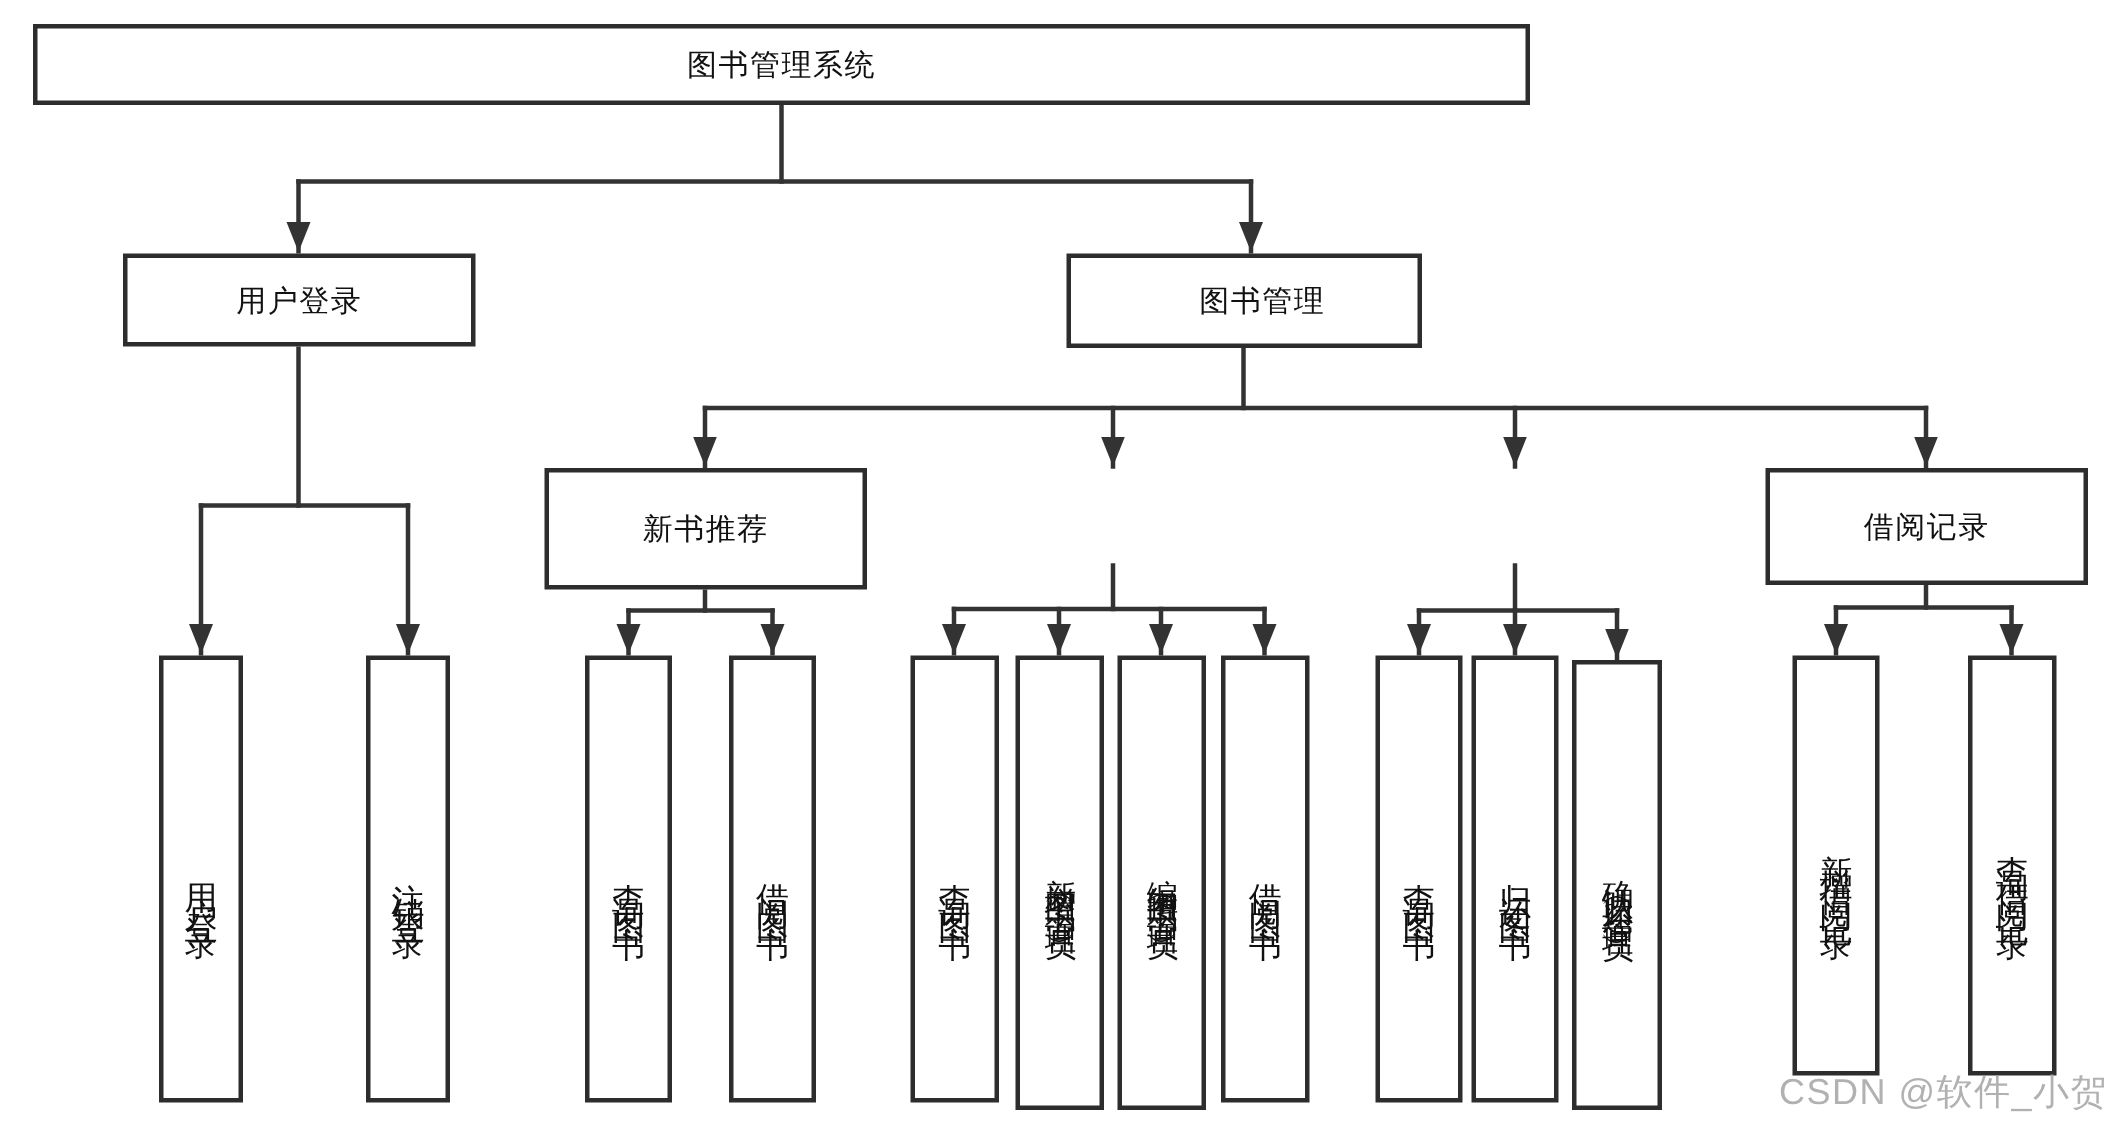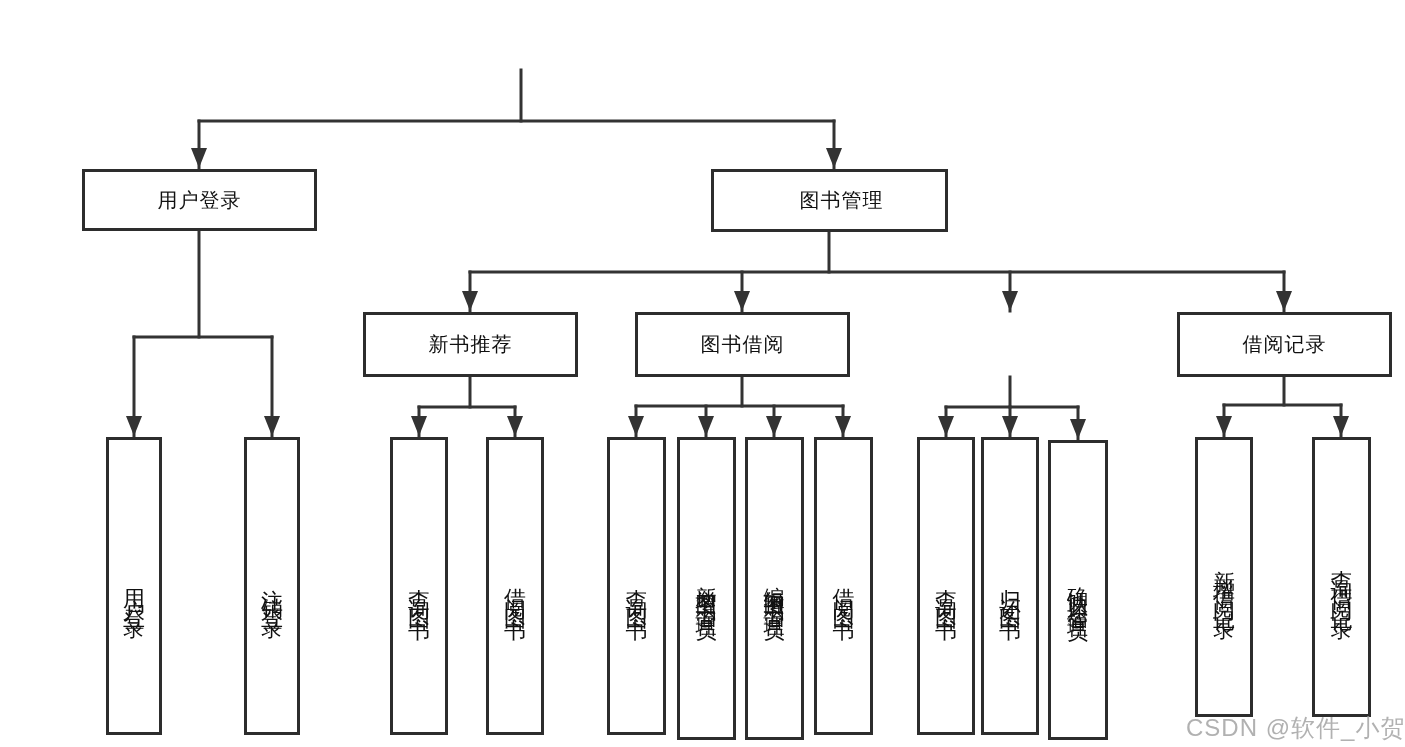--- a/index.html
+++ b/index.html
@@ -105,35 +105,35 @@
 
       <g>
         <line x1="1284" y1="377" x2="1284" y2="405"></line>
         <line x1="1224" y1="405" x2="1341" y2="405"></line>
         <line x1="1224" y1="405" x2="1224" y2="436" marker-end="url(#arrow)"></line>
         <line x1="1341" y1="405" x2="1341" y2="436" marker-end="url(#arrow)"></line>
       </g>
     </g>
   </svg>
 
+  <div class="box hbox" style="left:22px;top:16px;width:998px;height:54px;">
+    <span>图书管理系统</span>
+  </div>
 
   <div class="box hbox" style="left:82px;top:169px;width:235px;height:62px;">
     <span>用户登录</span>
   </div>
   <div class="box hbox" style="left:711px;top:169px;width:237px;height:63px;padding-left:24px;">
     <span>图书管理</span>
   </div>
 
-  <div class="box hbox" style="left:363px;top:312px;width:215px;height:65px;">
+  <div class="box hbox" style="left:363px;top:312px;width:215px;height:81px;">
     <span>新书推荐</span>
   </div>
-  <div class="box hbox" style="left:635px;top:312px;width:215px;height:65px;">
-    <span>图书借阅</span>
-  </div>
-  <div class="box hbox" style="left:1177px;top:312px;width:215px;height:65px;font-family:Liberation Mono, monospace;">
+  <div class="box hbox" style="left:1177px;top:312px;width:215px;height:78px;font-family:Liberation Mono, monospace;">
     <span>借阅记录</span>
   </div>
 
   <div class="box vbox" style="left:106px;top:437px;width:56px;height:298px;">
     <span class="vtext">用户登录</span>
   </div>
   <div class="box vbox" style="left:244px;top:437px;width:56px;height:298px;">
     <span class="vtext">注销登录</span>
   </div>
 

